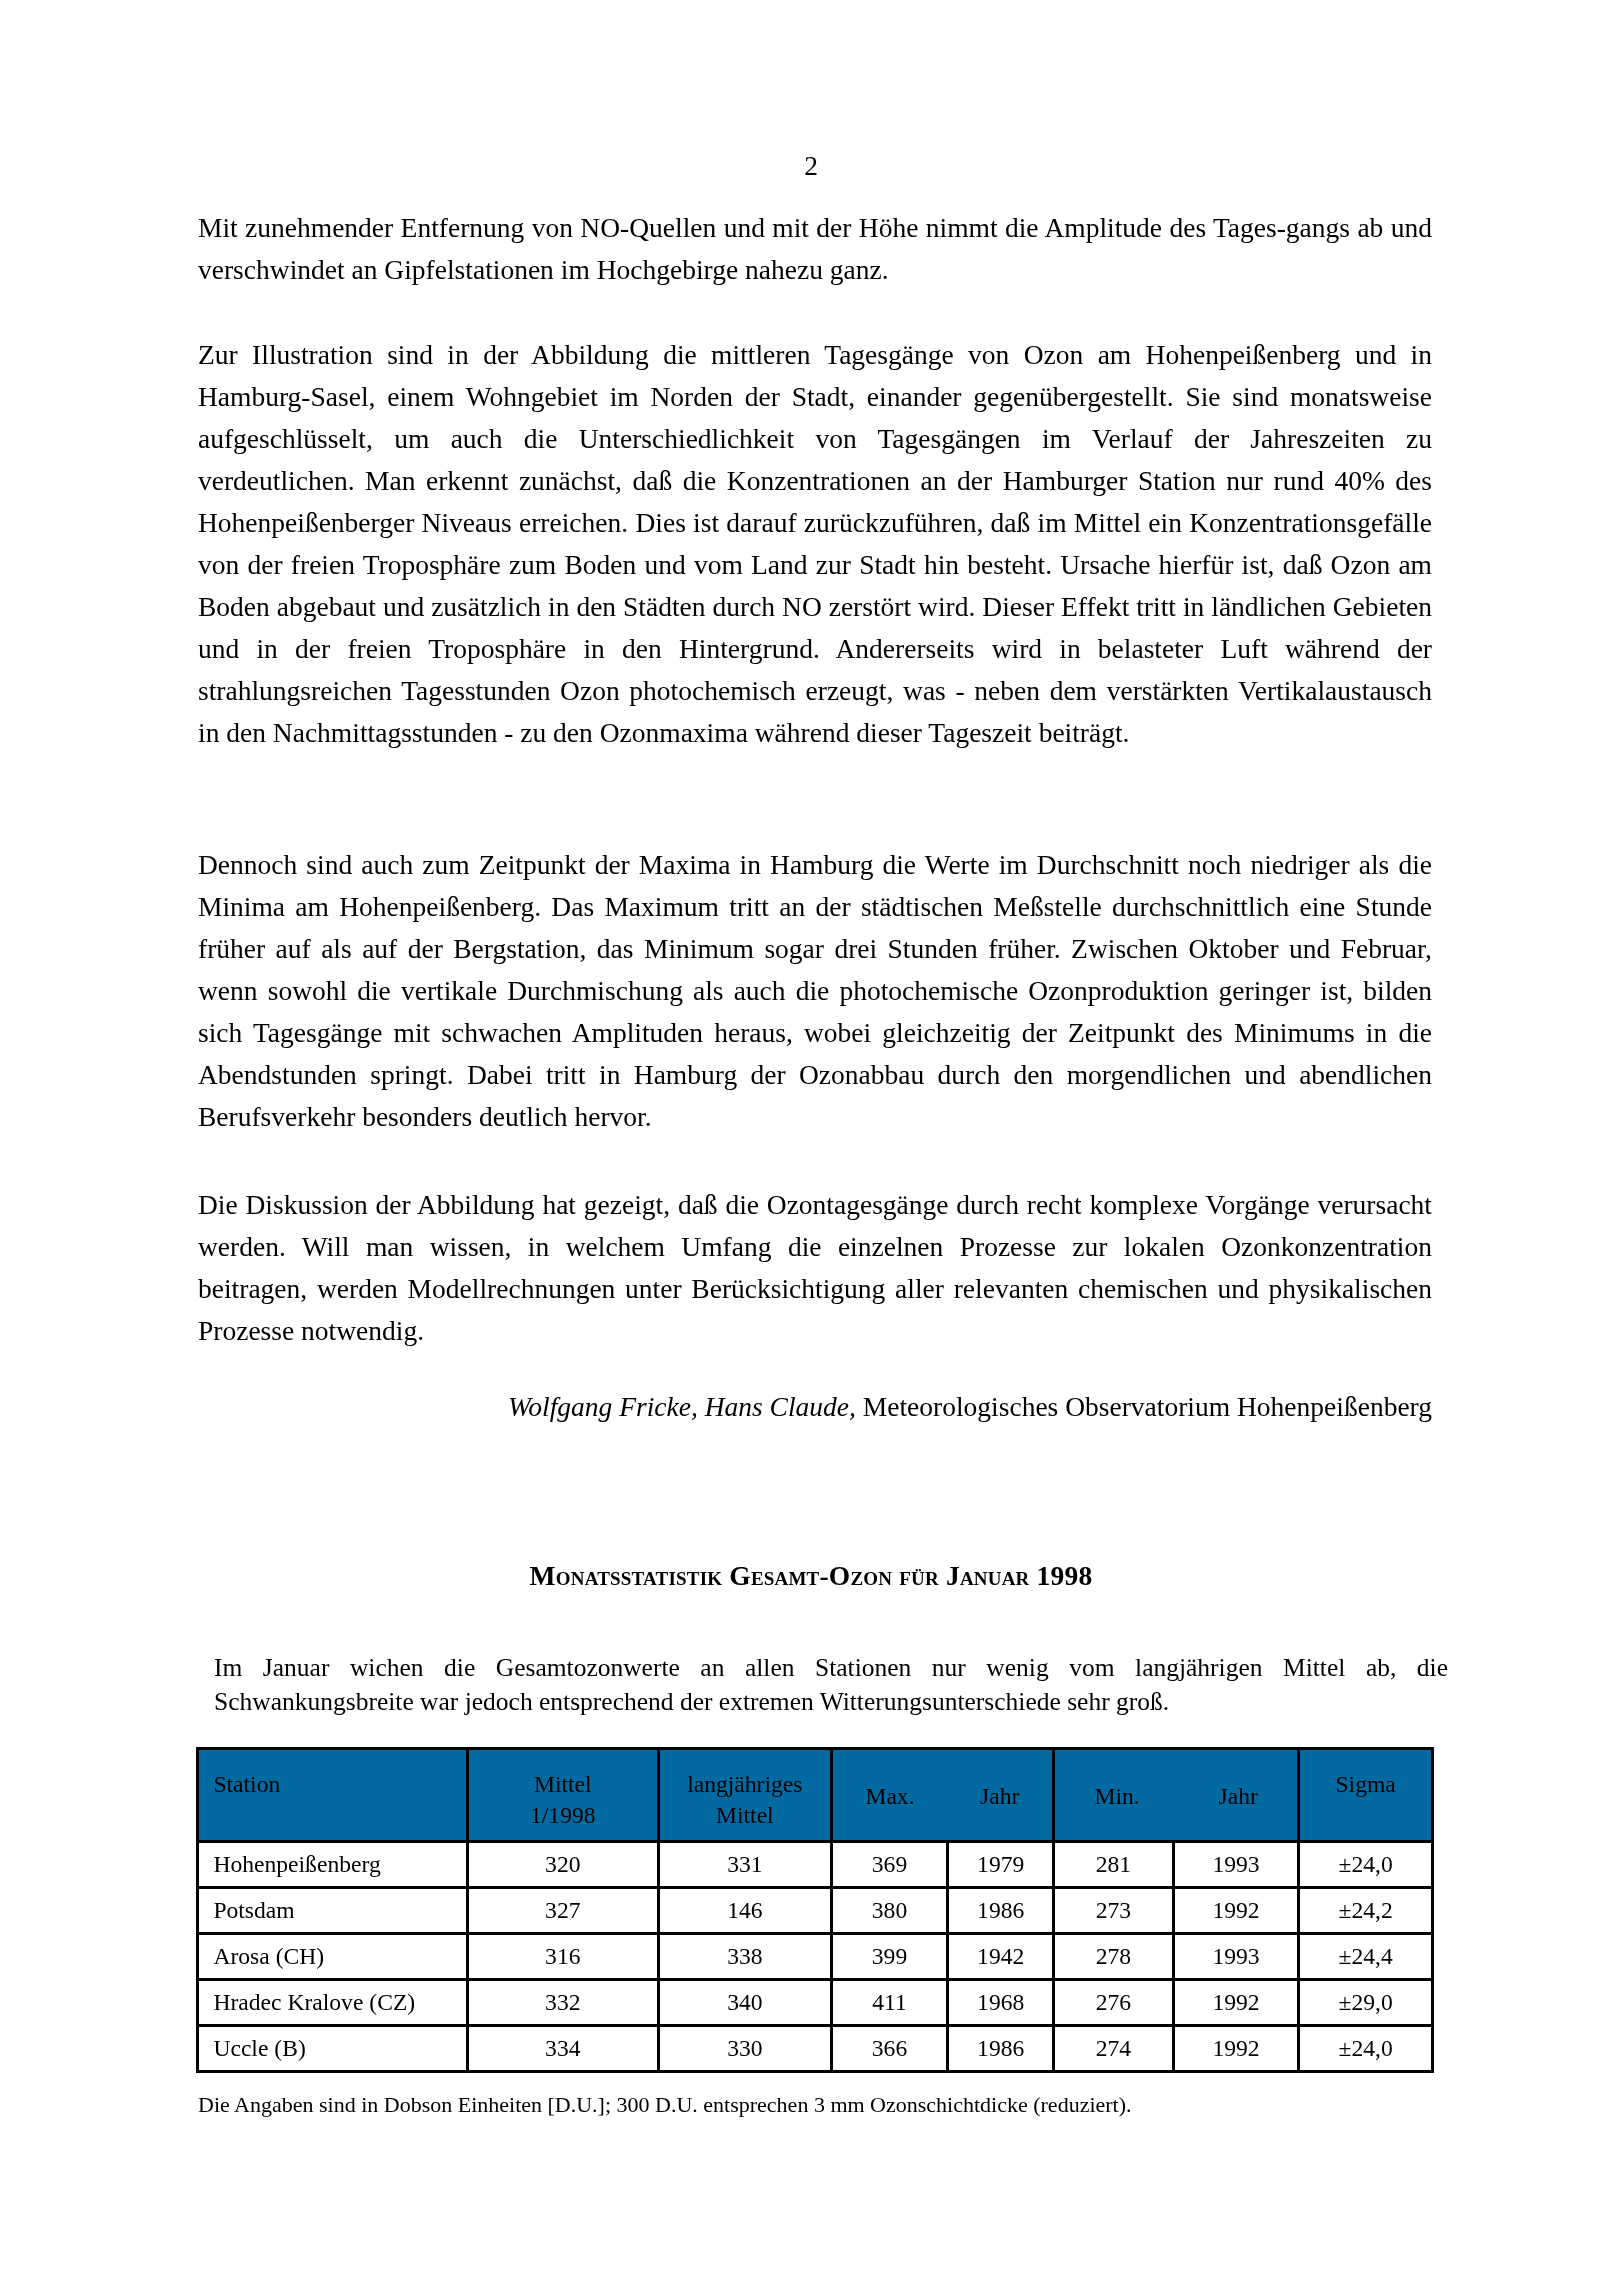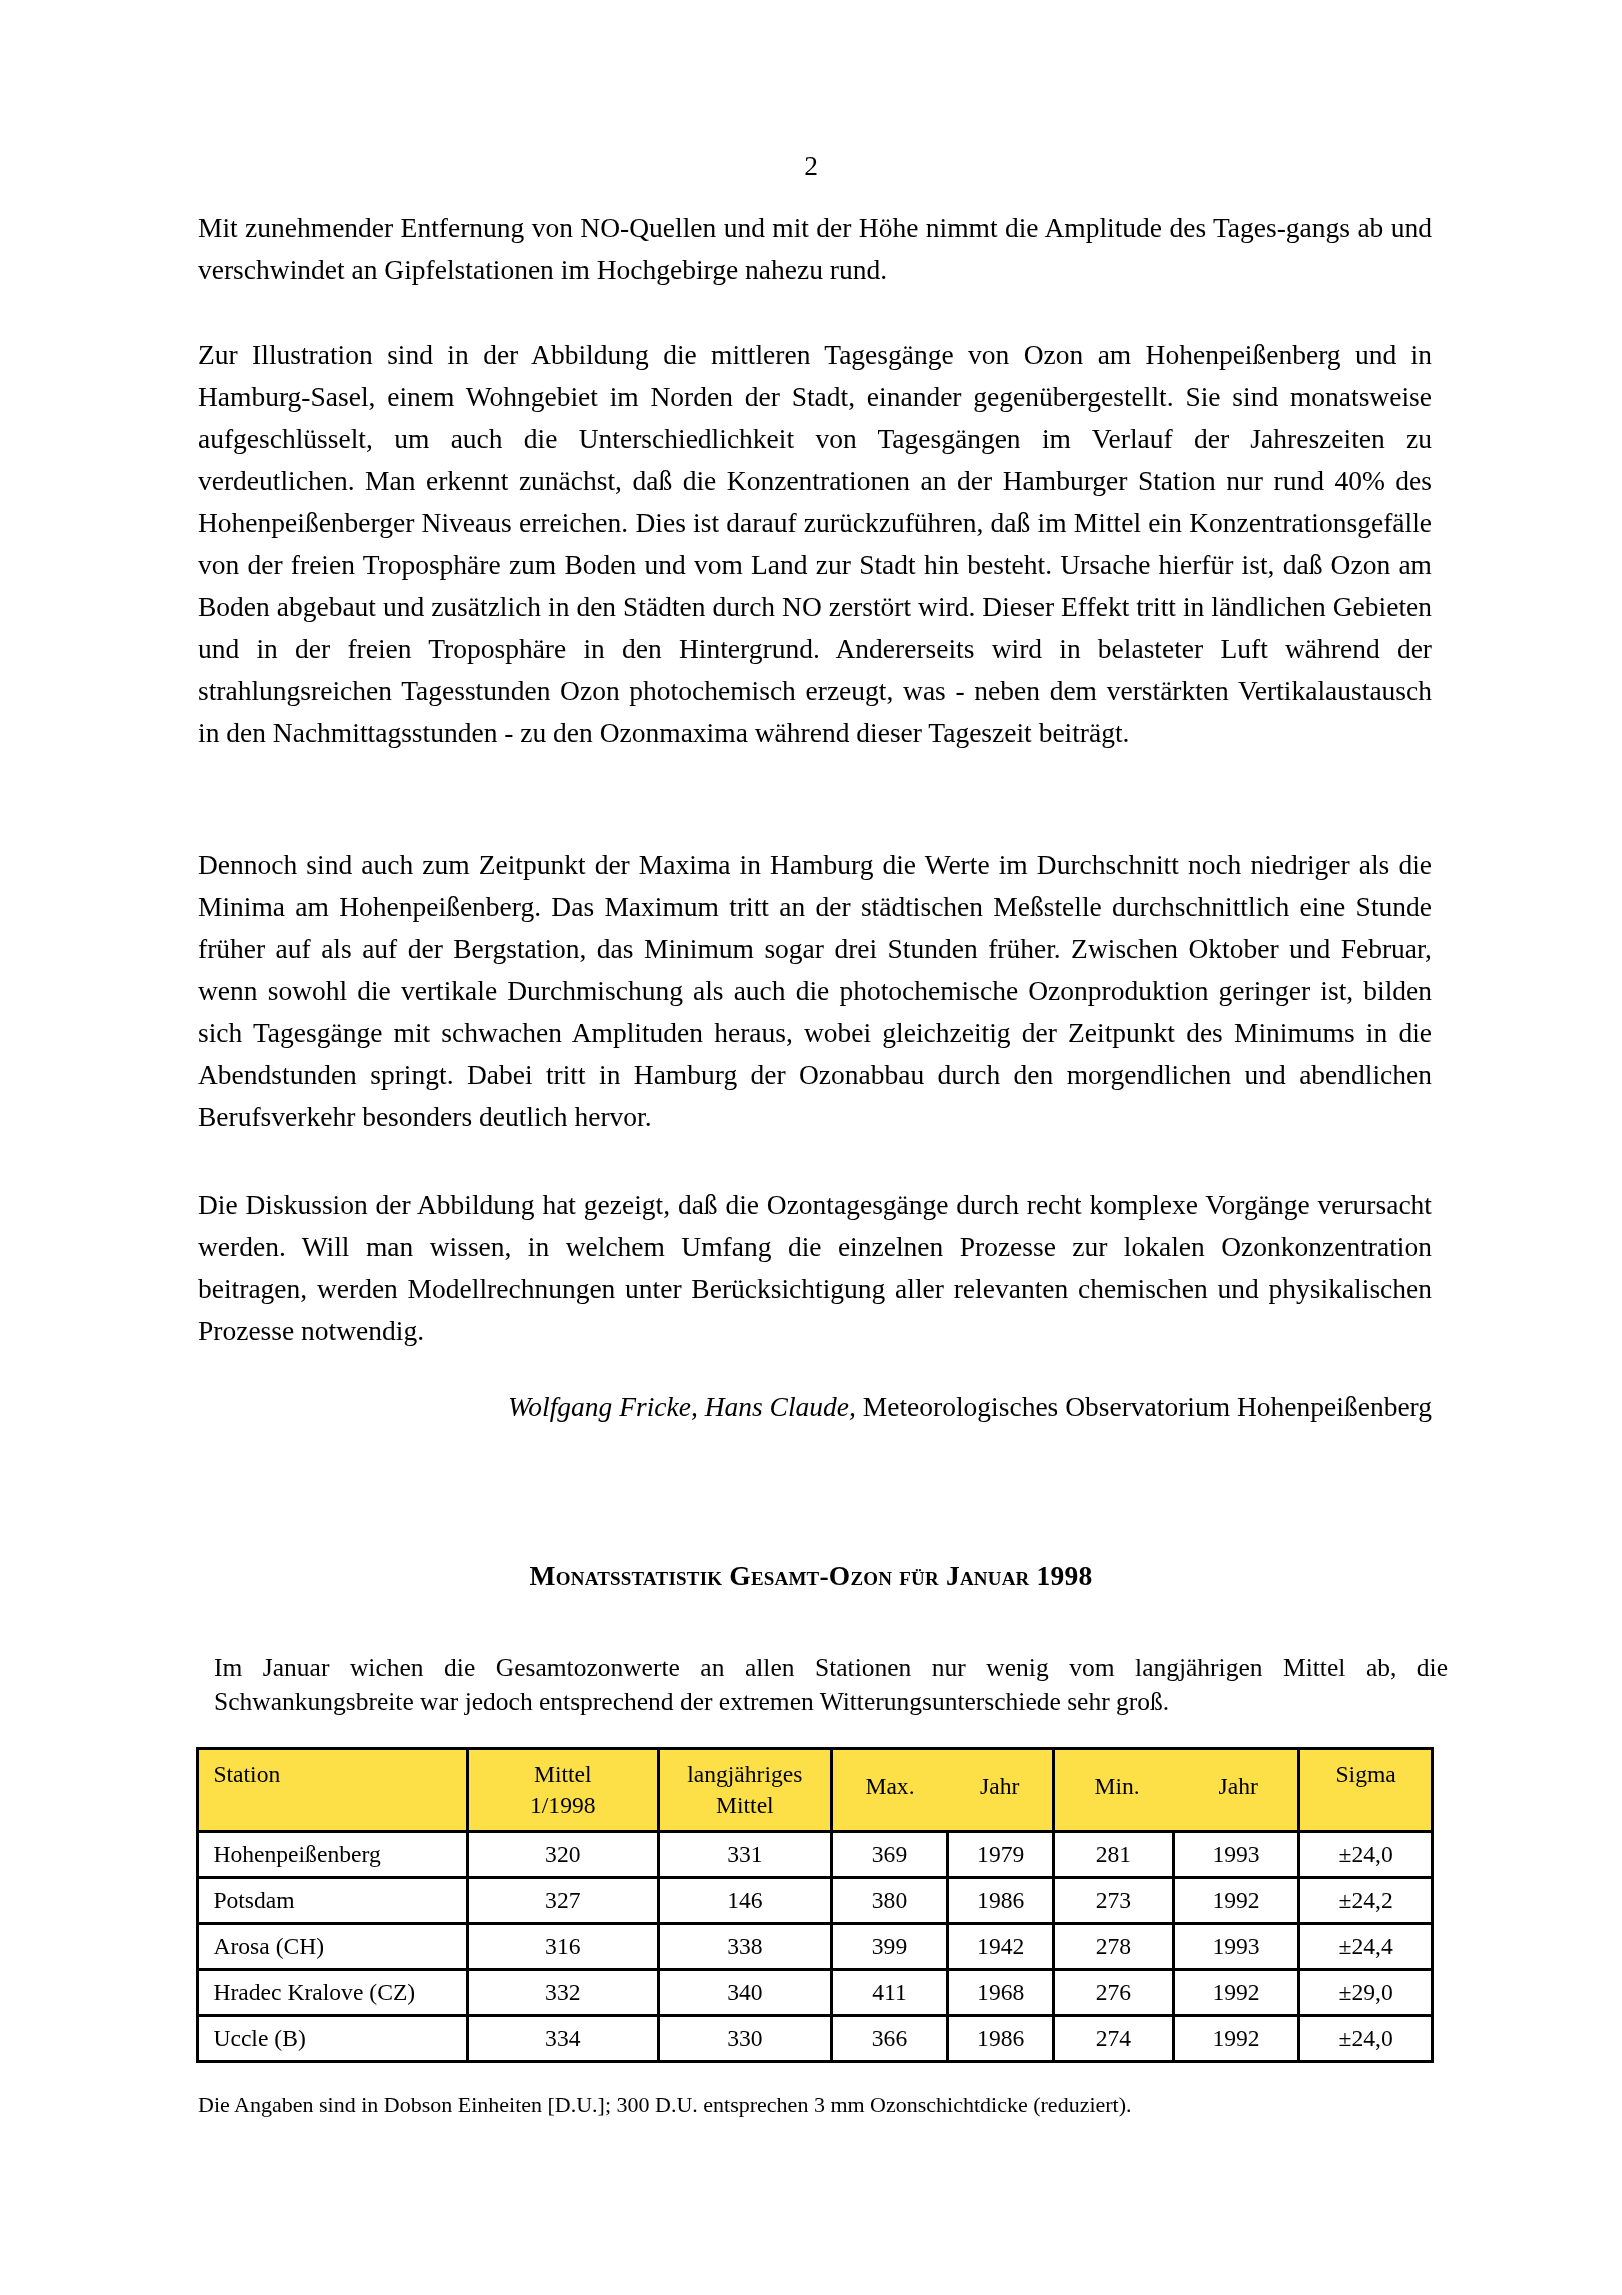--- a/index.html
+++ b/index.html
@@ -10,32 +10,32 @@
         text-align:justify;text-align-last:left;}
   .sig{position:absolute;left:198px;width:1234px;top:1386px;font-size:27.5px;line-height:42px;text-align:right;}
   .sig i{font-style:italic;}
   .sec-title{position:absolute;left:0;width:1622px;top:1557px;text-align:center;font-size:27.5px;
              font-weight:bold;font-variant:small-caps;line-height:37px;letter-spacing:0.2px;}
   .intro{position:absolute;left:198px;width:1234px;top:1635px;font-size:25.5px;line-height:34px;
          text-align:justify;text-align-last:left;}
   table.stat{position:absolute;left:196px;top:1747px;width:1238px;border-collapse:collapse;
              font-size:23.6px;line-height:31px;}
   table.stat td, table.stat th{border:3.3px solid #000;padding:0;font-weight:normal;}
-  table.stat thead th{background:#fde047;vertical-align:top;height:71px;padding-top:9px;}
+  table.stat thead th{background:#0369a1;vertical-align:top;height:71px;padding-top:19px;}
   table.stat tbody td{height:43px;text-align:center;vertical-align:middle;}
   table.stat .st{text-align:left;padding-left:14.4px;}
   .hdr-split{display:flex;justify-content:space-around;margin-top:12px;}
   .foot{position:absolute;left:198px;top:2090px;font-size:22px;line-height:29px;}
 </style>
 </head>
 <body>
 
 <div class="page-num">2</div>
 
-<p class="para" style="top:207px;margin:0;">Mit zunehmender Entfernung von NO-Quellen und mit der Höhe nimmt die Amplitude des Tages-gangs ab und verschwindet an Gipfelstationen im Hochgebirge nahezu rund.</p>
+<p class="para" style="top:207px;margin:0;">Mit zunehmender Entfernung von NO-Quellen und mit der Höhe nimmt die Amplitude des Tages-gangs ab und verschwindet an Gipfelstationen im Hochgebirge nahezu ganz.</p>
 <p class="para" style="top:334px;margin:0;">Zur Illustration sind in der Abbildung die mittleren Tagesgänge von Ozon am Hohenpeißenberg und in Hamburg-Sasel, einem Wohngebiet im Norden der Stadt, einander gegenübergestellt. Sie sind monatsweise aufgeschlüsselt, um auch die Unterschiedlichkeit von Tagesgängen im Verlauf der Jahreszeiten zu verdeutlichen. Man erkennt zunächst, daß die Konzentrationen an der Hamburger Station nur rund 40% des Hohenpeißenberger Niveaus erreichen. Dies ist darauf zurückzuführen, daß im Mittel ein Konzentrationsgefälle von der freien Troposphäre zum Boden und vom Land zur Stadt hin besteht. Ursache hierfür ist, daß Ozon am Boden abgebaut und zusätzlich in den Städten durch NO zerstört wird. Dieser Effekt tritt in ländlichen Gebieten und in der freien Troposphäre in den Hintergrund. Andererseits wird in belasteter Luft während der strahlungsreichen Tagesstunden Ozon photochemisch erzeugt, was - neben dem verstärkten Vertikalaustausch in den Nachmittagsstunden - zu den Ozonmaxima während dieser Tageszeit beiträgt.</p>
 <p class="para" style="top:844px;margin:0;">Dennoch sind auch zum Zeitpunkt der Maxima in Hamburg die Werte im Durchschnitt noch niedriger als die Minima am Hohenpeißenberg. Das Maximum tritt an der städtischen Meßstelle durchschnittlich eine Stunde früher auf als auf der Bergstation, das Minimum sogar drei Stunden früher. Zwischen Oktober und Februar, wenn sowohl die vertikale Durchmischung als auch die photochemische Ozonproduktion geringer ist, bilden sich Tagesgänge mit schwachen Amplituden heraus, wobei gleichzeitig der Zeitpunkt des Minimums in die Abendstunden springt. Dabei tritt in Hamburg der Ozonabbau durch den morgendlichen und abendlichen Berufsverkehr besonders deutlich hervor.</p>
 <p class="para" style="top:1184px;margin:0;">Die Diskussion der Abbildung hat gezeigt, daß die Ozontagesgänge durch recht komplexe Vorgänge verursacht werden. Will man wissen, in welchem Umfang die einzelnen Prozesse zur lokalen Ozonkonzentration beitragen, werden Modellrechnungen unter Berücksichtigung aller relevanten chemischen und physikalischen Prozesse notwendig.</p>
 
 <div class="sig">
   <i>Wolfgang Fricke, Hans Claude,</i>
   <span>Meteorologisches Observatorium Hohenpeißenberg</span>
 </div>
 
 <div class="sec-title">Monatsstatistik Gesamt-Ozon für Januar 1998</div>

